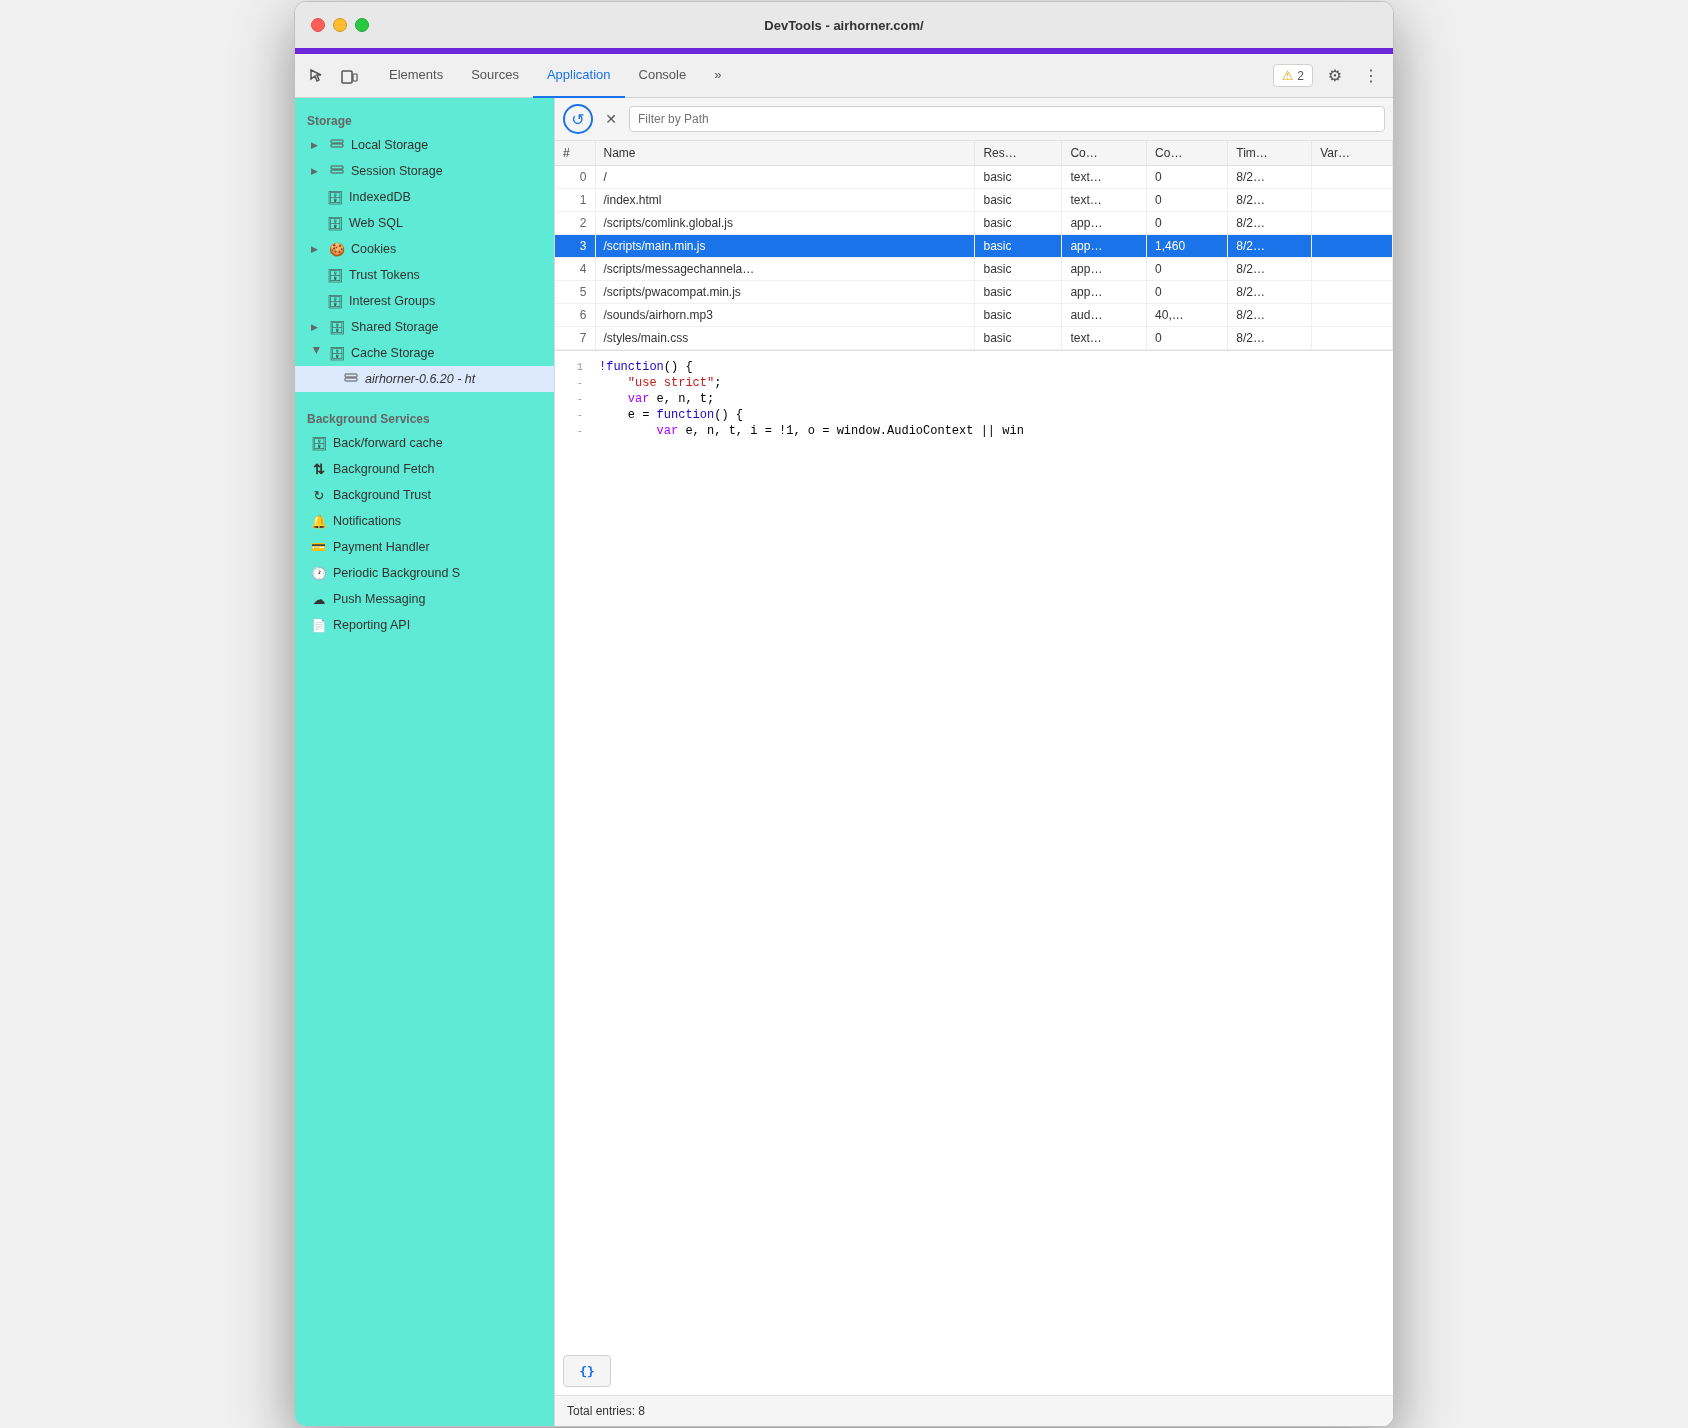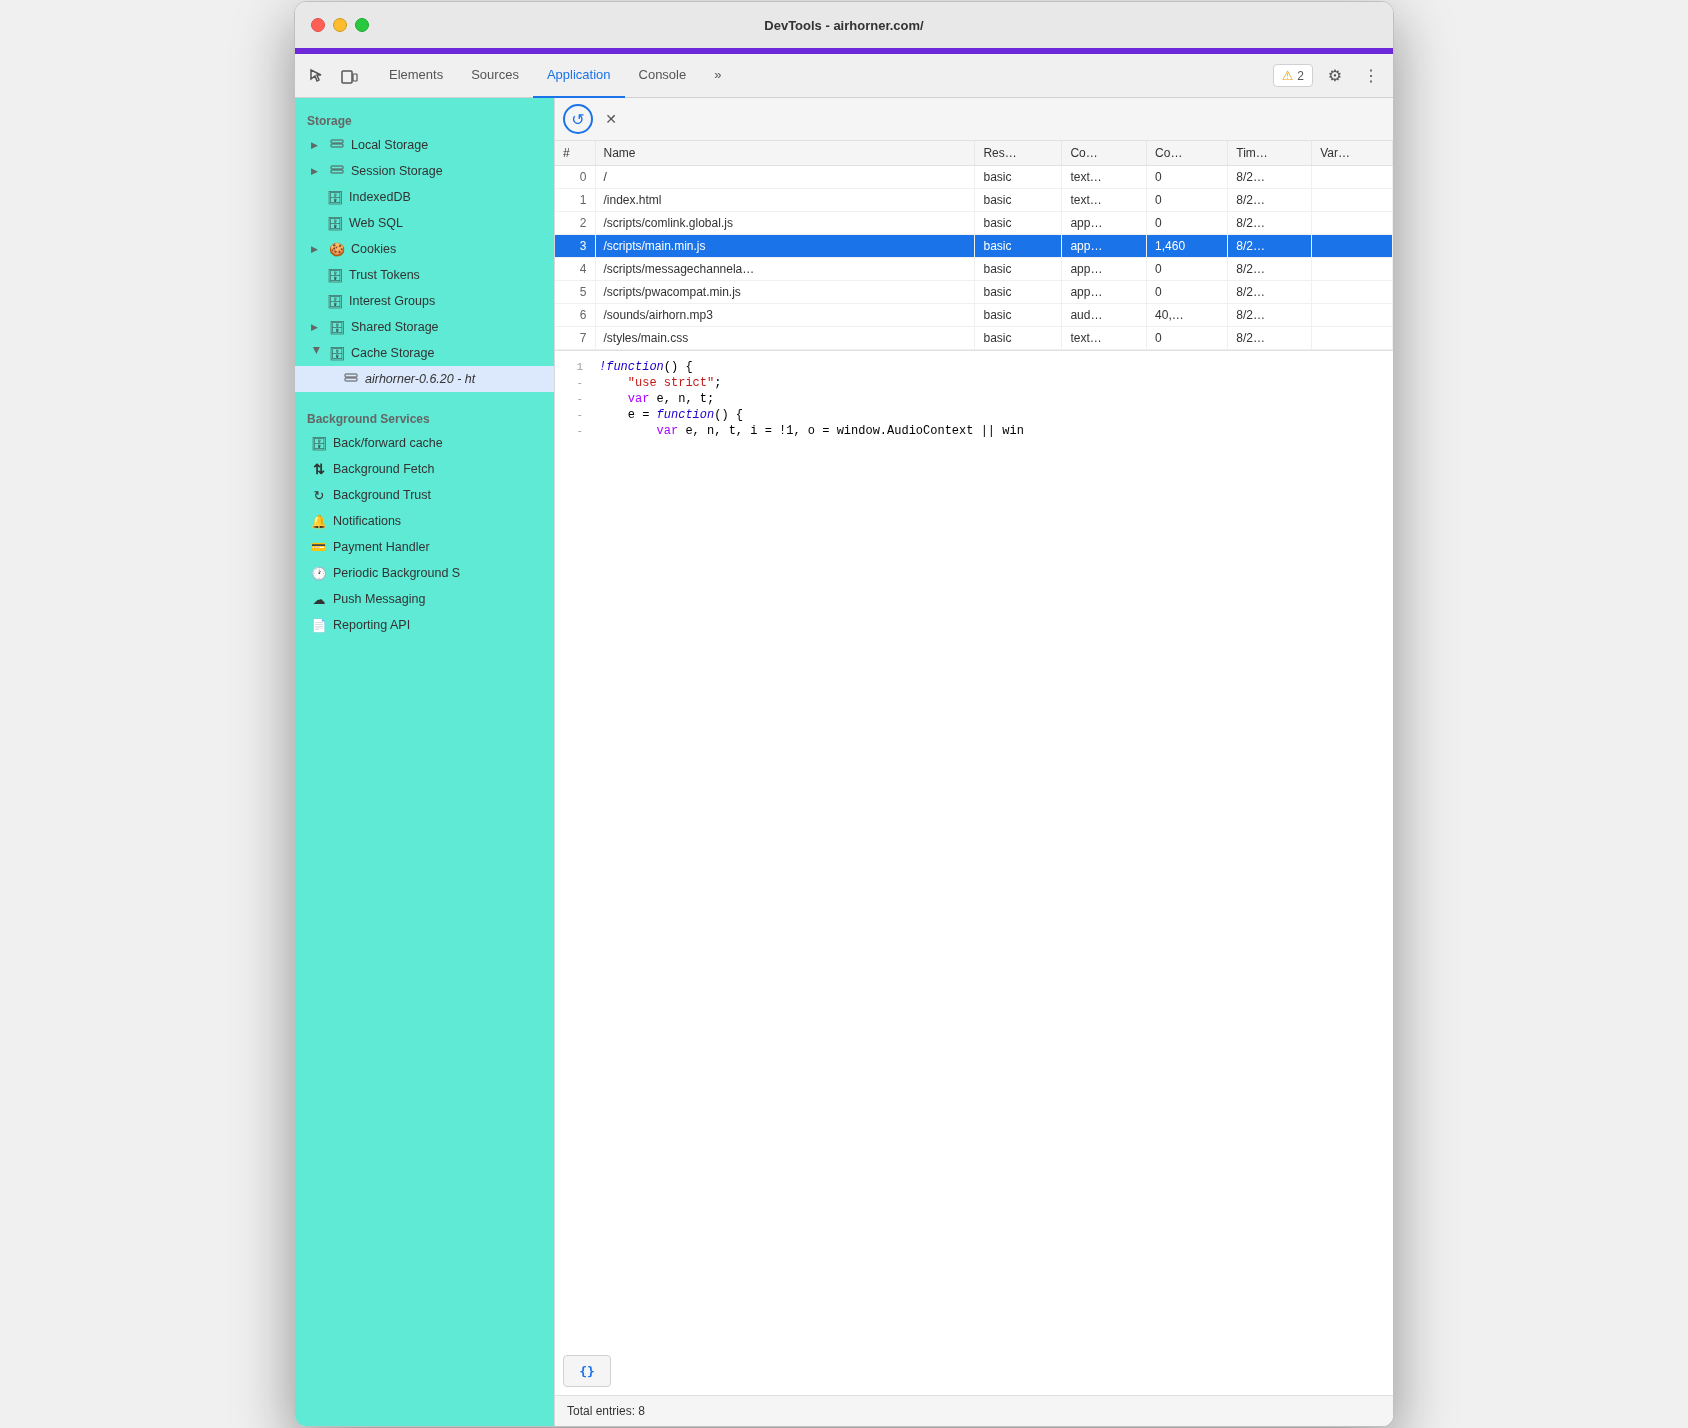--- a/index.html
+++ b/index.html
@@ -335,21 +335,21 @@
     .code-line-num {
       color: #9aa0a6;
       min-width: 20px;
       text-align: right;
       user-select: none;
       font-size: 11px;
     }
     .code-line-content { flex: 1; }
     .kw { color: #aa00ff; }
     .str { color: #c41a16; }
-    .fn { color: #1c00cf; font-style: italic; }
+    .fn { color: #1c00cf; }
 
     .json-btn {
       width: 48px;
       height: 32px;
       background: #f5f5f5;
       border: 1px solid #d0d0d0;
       border-radius: 4px;
       margin: 8px;
       display: flex;
       align-items: center;
@@ -540,20 +540,21 @@
         <span class="item-icon">📄</span>
         <span class="item-label">Reporting API</span>
       </div>
     </div>
 
     <div class="right-panel">
 
       <div class="panel-toolbar">
         <div class="refresh-btn">↺</div>
         <div class="clear-btn">✕</div>
+        <input class="filter-input" type="text" placeholder="Filter by Path" style="">
       </div>
 
       <div class="data-table" style="max-height:340px;overflow-y:auto;">
         <table>
           <thead>
             <tr>
               <th>#</th>
               <th>Name</th>
               <th>Res…</th>
               <th>Co…</th>

